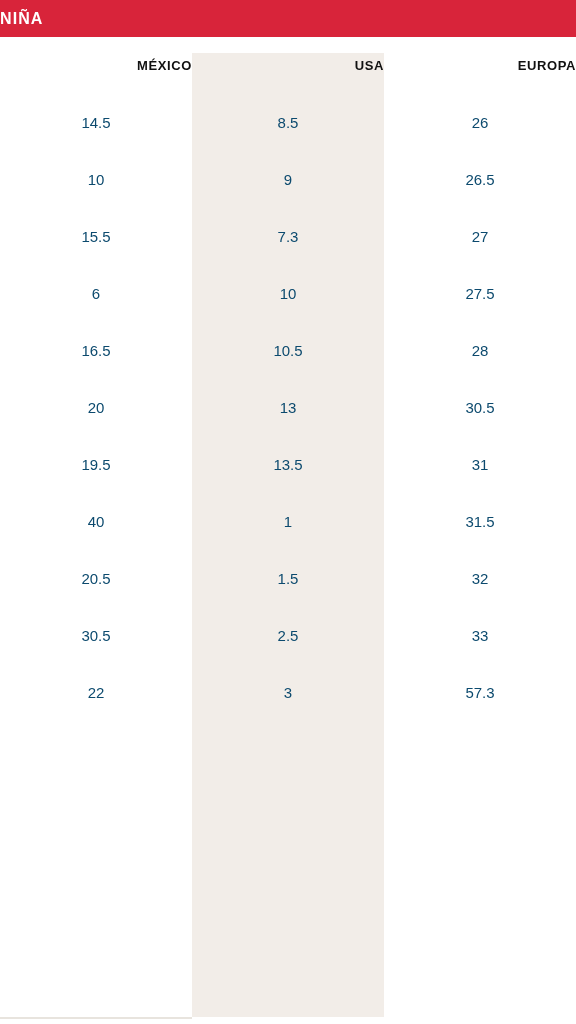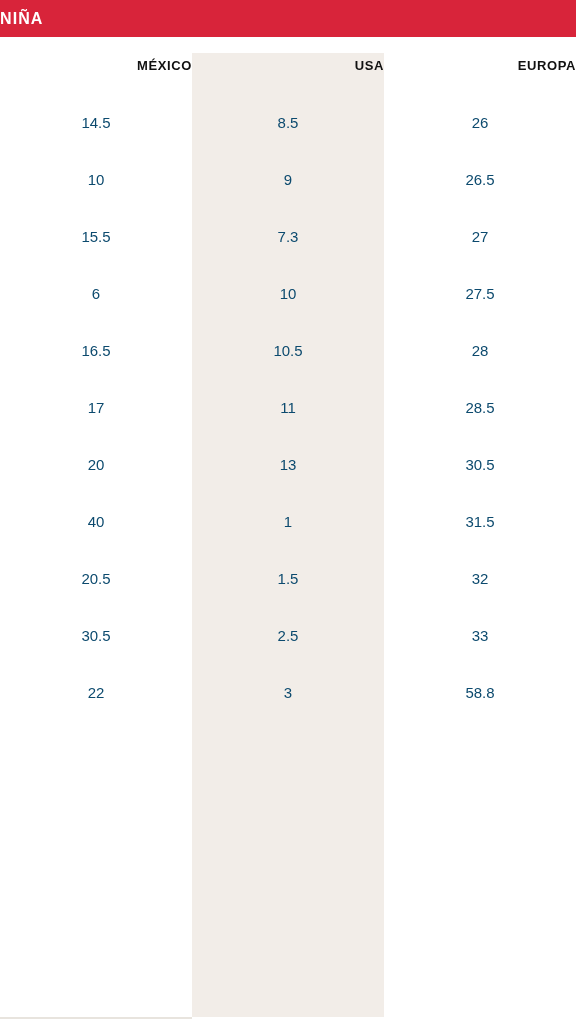--- a/index.html
+++ b/index.html
@@ -141,47 +141,47 @@
           <td>6</td>
           <td>10</td>
           <td>27.5</td>
         </tr>
         <tr>
           <td>16.5</td>
           <td>10.5</td>
           <td>28</td>
         </tr>
         <tr>
-          <td>17</td>
-          <td>11</td>
-          <td>28.5</td>
-        </tr>
-        <tr>
           <td>20</td>
           <td>13</td>
           <td>30.5</td>
+        </tr>
+        <tr>
+          <td>19.5</td>
+          <td>13.5</td>
+          <td>31</td>
         </tr>
         <tr>
           <td>40</td>
           <td>1</td>
           <td>31.5</td>
         </tr>
         <tr>
           <td>20.5</td>
           <td>1.5</td>
           <td>32</td>
         </tr>
         <tr>
           <td>30.5</td>
           <td>2.5</td>
           <td>33</td>
         </tr>
         <tr>
           <td>22</td>
           <td>3</td>
-          <td>58.8</td>
+          <td>57.3</td>
         </tr>
       </tbody>
   </table>
 
   <div class="bottom-rule"></div>
 
 </div>
 
 </body></html>

